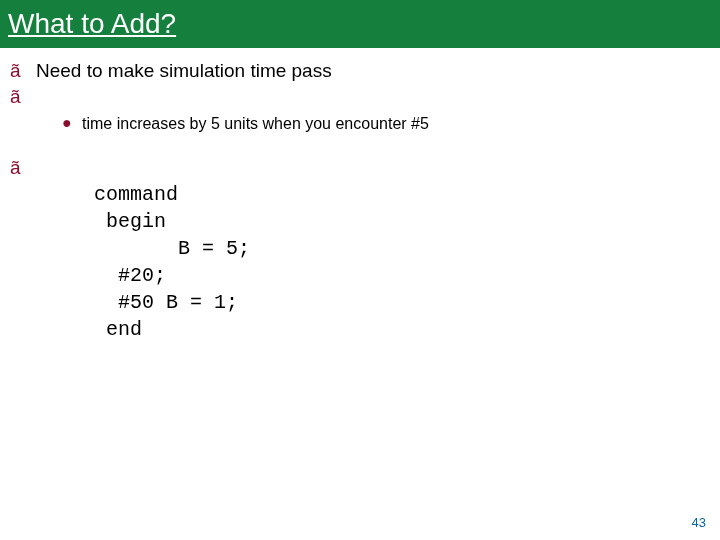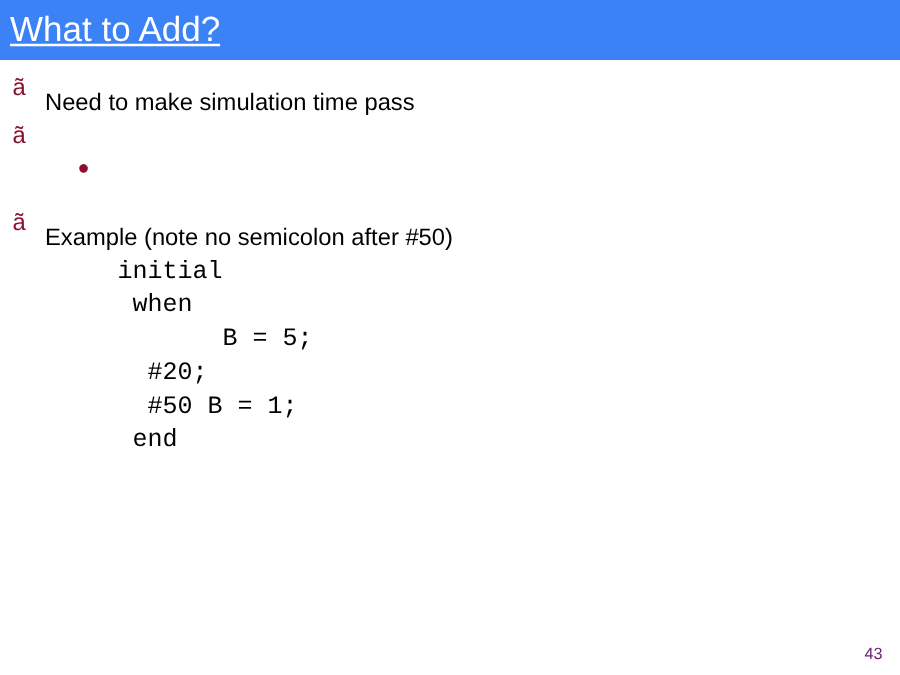--- a/index.html
+++ b/index.html
@@ -6,21 +6,21 @@
     margin: 0;
     padding: 0;
     width: 720px;
     height: 540px;
     background: #ffffff;
     font-family: Verdana, Geneva, sans-serif;
     overflow: hidden;
     position: relative;
   }
   .title-bar {
-    background: #3b82f6;
+    background: #15803d;
     color: #ffffff;
     width: 100%;
     height: 48px;
     display: flex;
     align-items: center;
     padding-left: 8px;
     box-sizing: border-box;
   }
   .title-bar h1 {
     margin: 0;
@@ -43,21 +43,20 @@
     align-items: flex-start;
   }
   .top-bullets > li .m {
     color: #8a0f2f;
     width: 26px;
     flex-shrink: 0;
     font-family: Verdana, sans-serif;
   }
   .top-bullets > li .t {
     color: #000;
-    margin-top: 12px;
   }
   .sub-bullets {
     margin: 4px 0 0 0;
     padding: 0 0 0 52px;
     list-style: none;
     font-size: 16px;
   }
   .sub-bullets > li {
     display: flex;
     align-items: flex-start;
@@ -80,21 +79,21 @@
     line-height: 1.35;
     color: #000;
     padding-left: 84px;
     white-space: pre;
   }
   .page-number {
     position: absolute;
     bottom: 10px;
     right: 14px;
     font-size: 13px;
-    color: #701a75;
+    color: #0369a1;
     font-family: Arial, sans-serif;
   }
 </style>
 </head>
 <body>
 
 <div class="title-bar">
   <h1>What to Add?</h1>
 </div>
 
@@ -105,33 +104,33 @@
       <span class="t">Need to make simulation time pass</span>
     </li>
     <li>
       <span class="m">ã</span>
     </li>
   </ul>
 
   <ul class="sub-bullets">
     <li>
       <span class="dot">●</span>
+      <span class="st">time increases by 5 units when you encounter #5</span>
     </li>
   </ul>
 
   <div class="spacer"></div>
 
   <ul class="top-bullets">
     <li>
       <span class="m">ã</span>
-      <span class="t">Example (note no semicolon after #50)</span>
     </li>
   </ul>
 
-  <div class="code-block"><span>initial</span>
-<span> when</span>
+  <div class="code-block"><span>command</span>
+<span> begin</span>
 <span>       B = 5;</span>
 <span>  #20;</span>
 <span>  #50 B = 1;</span>
 <span> end</span></div>
 </div>
 
 <div class="page-number">43</div>
 
 </body></html>

